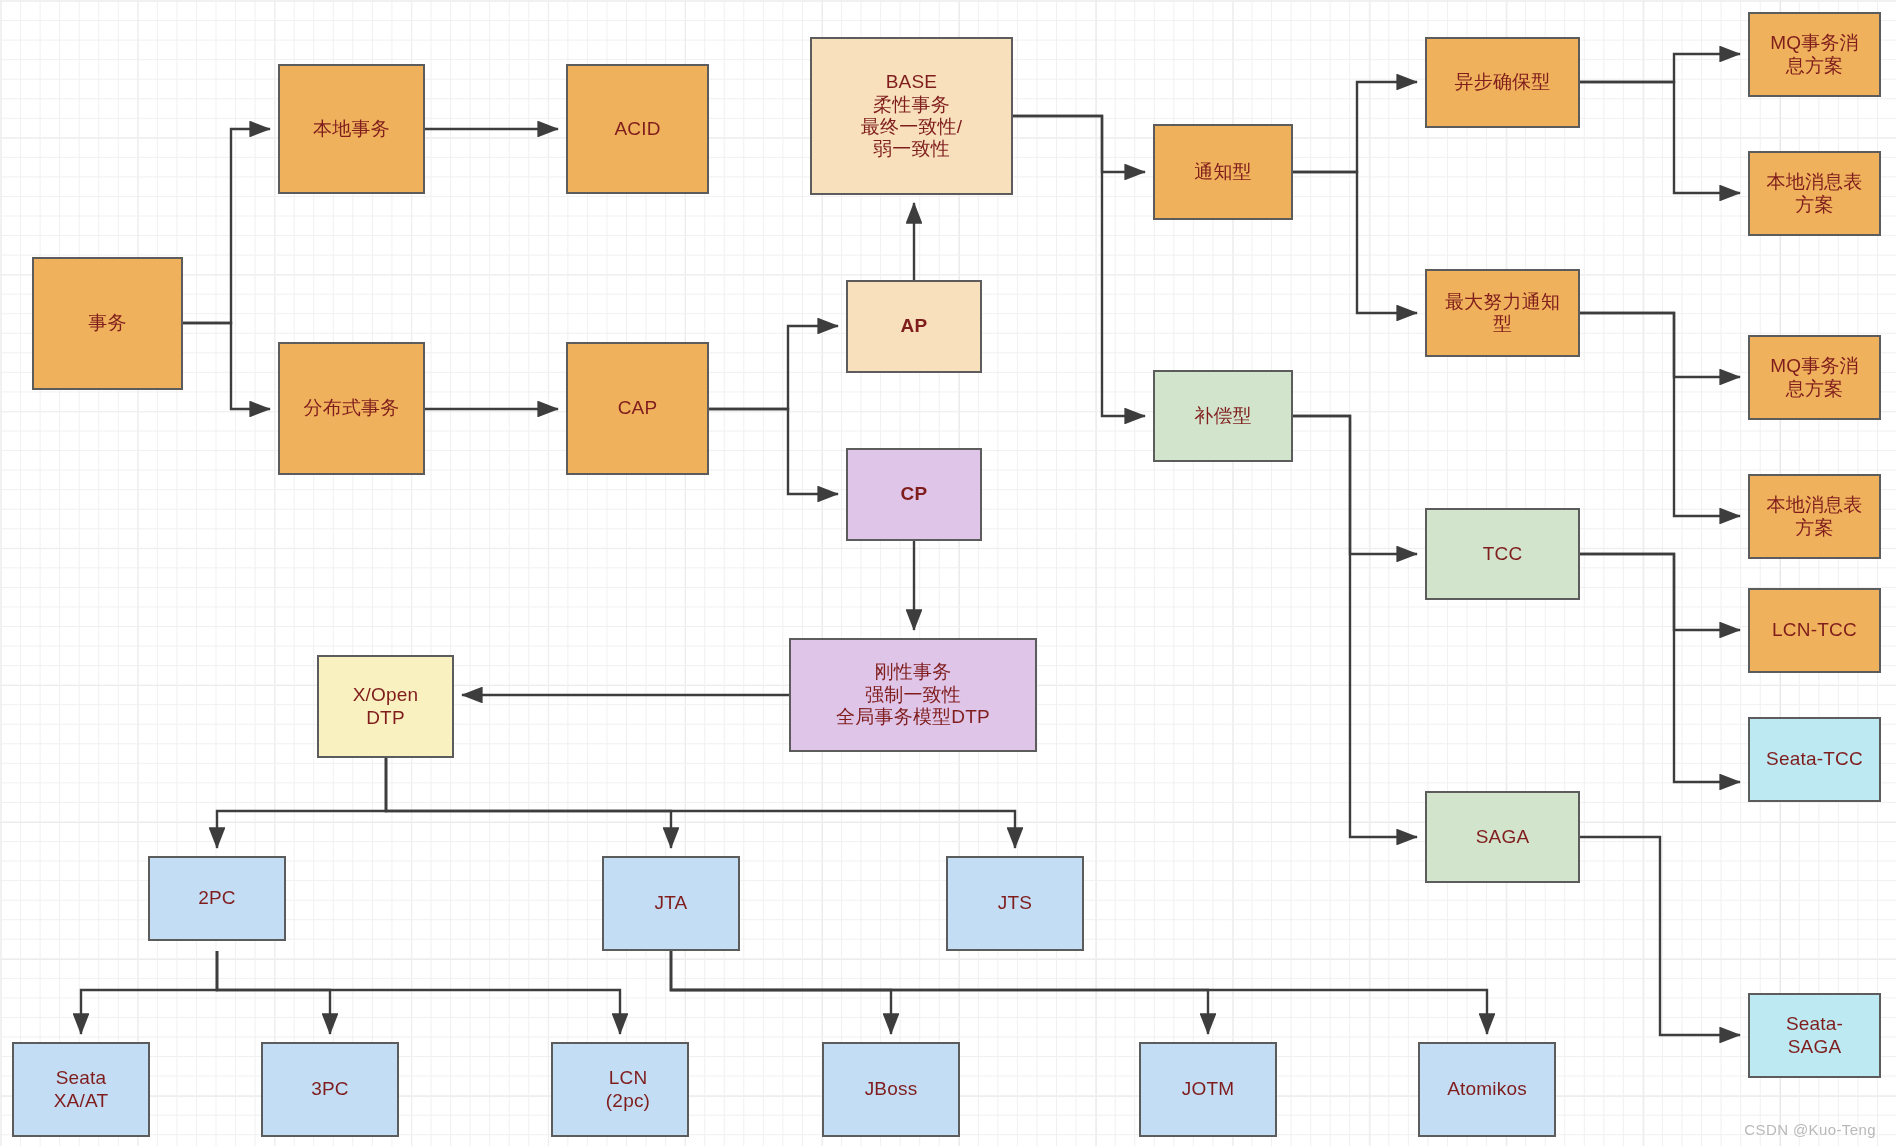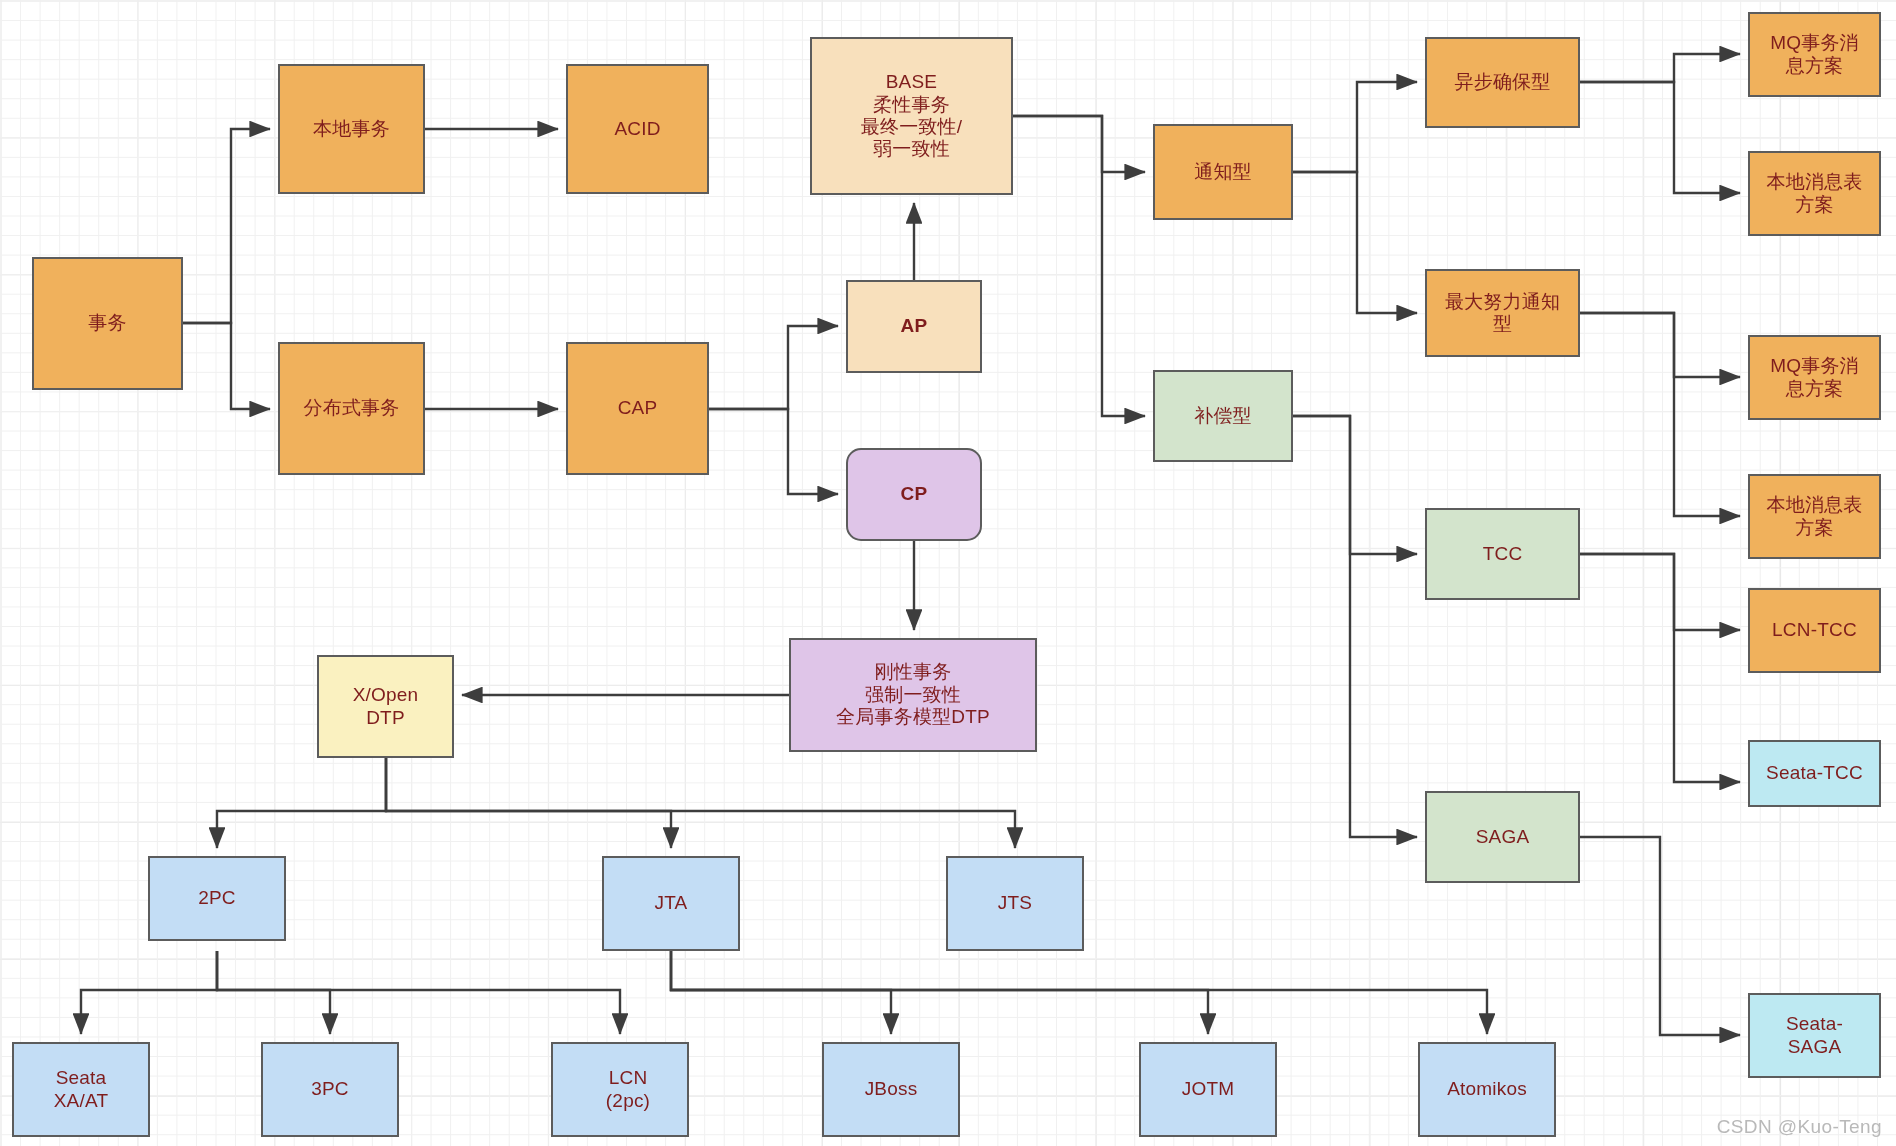--- a/index.html
+++ b/index.html
@@ -53,24 +53,24 @@
   .node.orange   { background: #F0B15C; }
   .node.cream    { background: #F8E0BC; }
   .node.purple   { background: #DFC5E8; }
   .node.green    { background: #D3E4CC; }
   .node.blue     { background: #C3DDF5; }
   .node.cyan     { background: #BDE9F2; }
   .node.yellow   { background: #FAF1C0; }
   .node.bold     { font-weight: bold; }
   .watermark {
     position: absolute;
-    right: 14px;
+    right: 20px;
     bottom: 8px;
     color: #b9b9b9;
-    font-size: 19px;
+    font-size: 15px;
     letter-spacing: 0.4px;
     font-family: "Liberation Sans", "DejaVu Sans", sans-serif;
   }
 </style>
 </head>
 <body>
 
 <div id="canvas">
 
   <svg id="edges" viewBox="0 0 1896 1146" xmlns="http://www.w3.org/2000/svg">
@@ -114,21 +114,21 @@
       </g>
   </svg>
 
   <div id="node-layer">
       <div class="node orange" style="left: 32px; top: 257px; width: 151px; height: 133px;">事务</div>
       <div class="node orange" style="left: 278px; top: 64px; width: 147px; height: 130px;">本地事务</div>
       <div class="node orange" style="left: 566px; top: 64px; width: 143px; height: 130px;">ACID</div>
       <div class="node orange" style="left: 278px; top: 342px; width: 147px; height: 133px;">分布式事务</div>
       <div class="node orange" style="left: 566px; top: 342px; width: 143px; height: 133px;">CAP</div>
       <div class="node cream bold" style="left: 846px; top: 280px; width: 136px; height: 93px;">AP</div>
-      <div class="node purple bold" style="left: 846px; top: 448px; width: 136px; height: 93px; border-radius: 15px;">CP</div>
+      <div class="node purple bold" style="left: 846px; top: 448px; width: 136px; height: 93px;">CP</div>
       <div class="node cream" style="left: 810px; top: 37px; width: 203px; height: 158px;">BASE
 柔性事务
 最终一致性/
 弱一致性</div>
       <div class="node purple" style="left: 789px; top: 638px; width: 248px; height: 114px;">刚性事务
 强制一致性
 全局事务模型DTP</div>
       <div class="node yellow" style="left: 317px; top: 655px; width: 137px; height: 103px;">X/Open
 DTP</div>
       <div class="node orange" style="left: 1153px; top: 124px; width: 140px; height: 96px;">通知型</div>
@@ -140,21 +140,21 @@
       <div class="node green" style="left: 1425px; top: 791px; width: 155px; height: 92px;">SAGA</div>
       <div class="node orange" style="left: 1748px; top: 12px; width: 133px; height: 85px;">MQ事务消
 息方案</div>
       <div class="node orange" style="left: 1748px; top: 151px; width: 133px; height: 85px;">本地消息表
 方案</div>
       <div class="node orange" style="left: 1748px; top: 335px; width: 133px; height: 85px;">MQ事务消
 息方案</div>
       <div class="node orange" style="left: 1748px; top: 474px; width: 133px; height: 85px;">本地消息表
 方案</div>
       <div class="node orange" style="left: 1748px; top: 588px; width: 133px; height: 85px;">LCN-TCC</div>
-      <div class="node cyan" style="left: 1748px; top: 740px; width: 133px; height: 67px;">Seata-TCC</div>
+      <div class="node cyan" style="left: 1748px; top: 717px; width: 133px; height: 85px;">Seata-TCC</div>
       <div class="node cyan" style="left: 1748px; top: 993px; width: 133px; height: 85px;">Seata-
 SAGA</div>
       <div class="node blue" style="left: 148px; top: 856px; width: 138px; height: 85px;">2PC</div>
       <div class="node blue" style="left: 602px; top: 856px; width: 138px; height: 95px;">JTA</div>
       <div class="node blue" style="left: 946px; top: 856px; width: 138px; height: 95px;">JTS</div>
       <div class="node blue" style="left: 12px; top: 1042px; width: 138px; height: 95px;">Seata
 XA/AT</div>
       <div class="node blue" style="left: 261px; top: 1042px; width: 138px; height: 95px;">3PC</div>
       <div class="node blue" style="left: 551px; top: 1042px; width: 138px; height: 95px; padding-left: 20px;">LCN
 (2pc)</div>

